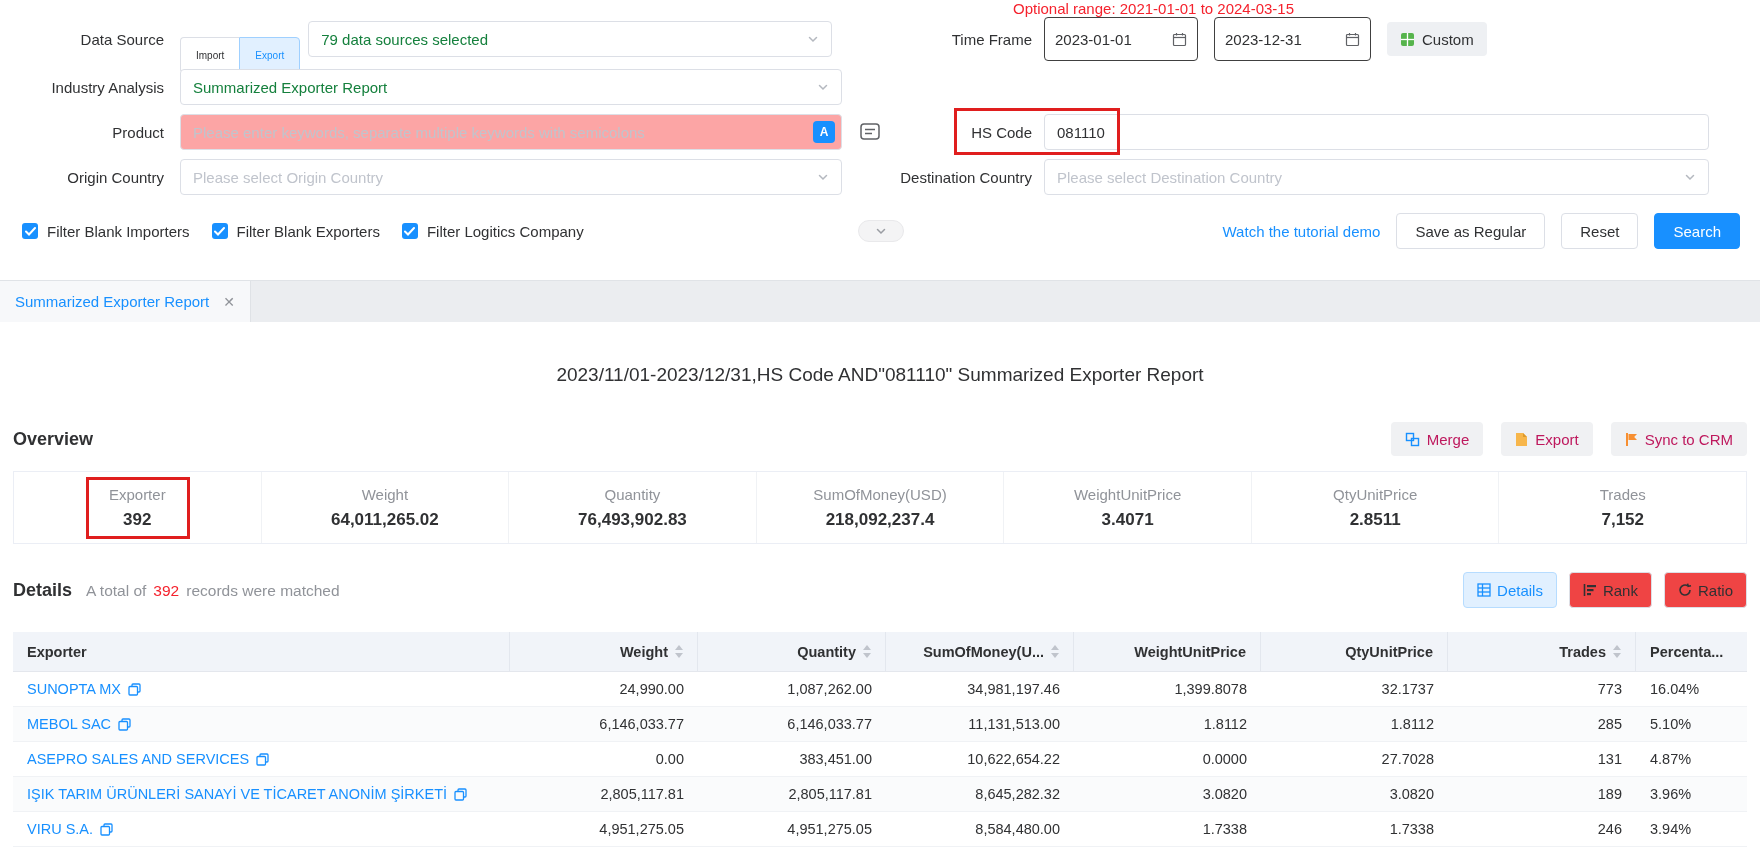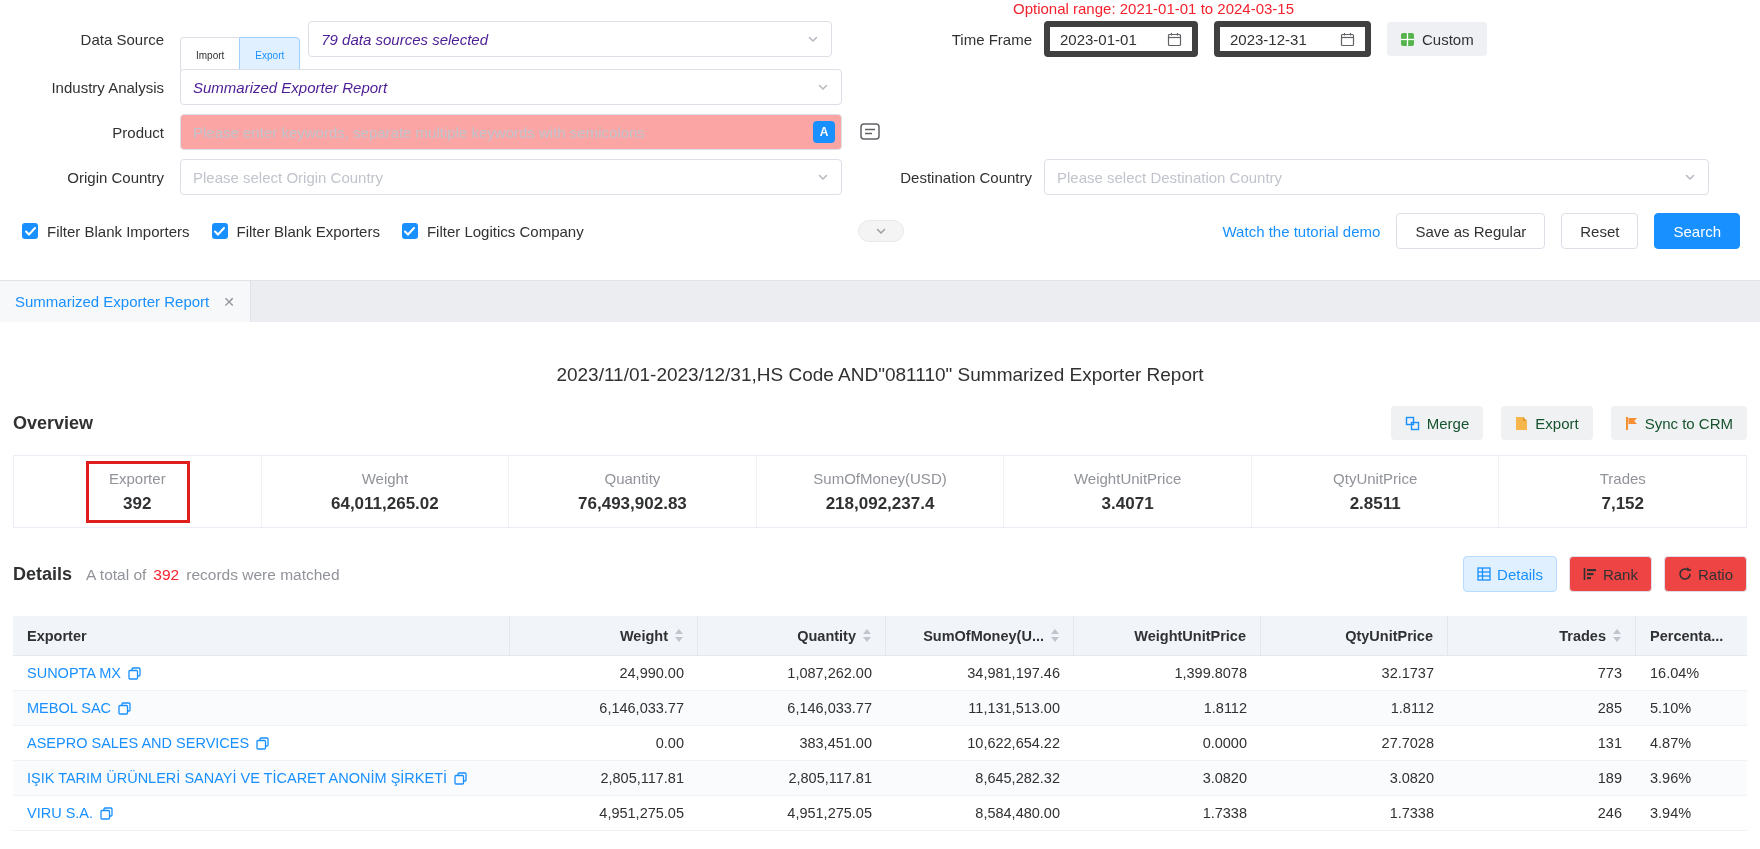--- a/index.html
+++ b/index.html
@@ -11,36 +11,36 @@
 
 .filter-panel { position:relative; height:280px; padding-top:21px; background:#fff; }
 .frow { display:flex; align-items:center; height:36px; position:relative; }
 .mb12{margin-bottom:12px} .mb9{margin-bottom:9px} .mb18{margin-bottom:18px}
 .flabel { width:164px; text-align:right; flex:none; color:#303133; }
 .seg { display:flex; margin-left:16px; }
 .seg-btn { height:36px; display:flex; align-items:center; padding:8px 15px; border:1px solid #dcdfe6; background:#fff; color:#303133; cursor:pointer; font-size:10px;margin-top:32px; }
 .seg-btn.first { border-radius:4px 0 0 4px; border-right:none; }
 .seg-btn.active { background:#e1f0ff; color:#1890ff; border:1px solid #9fd0ff; border-radius:0 4px 4px 0; }
 .select { height:36px; border:1px solid #dcdfe6; border-radius:4px; background:#fff; display:flex; align-items:center; justify-content:space-between; padding:0 12px; cursor:pointer; }
-.select .val { color:#4c1d95;font-style:italic; }
+.select .val { color:#15803d; }
 .select .ph { color:#c0c4cc; overflow:hidden; white-space:nowrap; }
 .w524 { width:524px; margin-left:8px; }
 .w662 { width:662px; margin-left:16px; }
 .product-wrap { position:relative; width:662px; margin-left:16px; }
 .text-input { width:100%; height:36px; border:1px solid #dcdfe6; border-radius:4px; padding:0 40px 0 12px; font-family:inherit; font-size:15px; color:#303133; outline:none; background:#fca5a5; }
 .text-input::placeholder { color:#c0c4cc; }
 .trans-ic { position:absolute; right:7px; top:7px; width:22px; height:22px; background:#1890ff; border-radius:4px; color:#fff; font-size:12px; font-weight:bold; display:flex; align-items:center; justify-content:center; cursor:pointer; }
 .remark-ic { margin-left:16px; cursor:pointer; display:flex; }
 .opt-range { position:absolute; left:1013px; top:0; color:#f5222d; }
 .rgroup { position:absolute; display:flex; align-items:center; height:36px; }
 .tf-group { left:880px; top:21px; }
 .hs-group { left:880px; top:114px; }
 .dest-group { left:880px; top:159px; }
 .rlabel { width:152px; text-align:right; margin-right:12px; flex:none; }
-.date-input { width:154px; height:36px; border:6px solid #404040; border-radius:4px; display:flex; align-items:center; justify-content:space-between; padding:0 10px; cursor:pointer; background:#fff; }
+.date-input { width:154px; height:44px; border:1px solid #404040; border-radius:4px; display:flex; align-items:center; justify-content:space-between; padding:0 10px; cursor:pointer; background:#fff; }
 .date-input input { border:none; outline:none; width:104px; font:inherit; color:#303133; background:transparent; }
 .date2 { width:157px; margin-left:16px; }
 .custom-btn { margin-left:16px; height:34px; border:none; border-radius:4px; background:#eef0f3; display:flex; align-items:center; padding:0 13px; font-size:15px; color:#303133; cursor:pointer; }
 .custom-btn svg { margin-right:7px; }
 .hs-input { width:665px; height:36px; border:1px solid #dcdfe6; border-radius:4px; padding:0 12px; font:inherit; font-size:15px; color:#303133; outline:none; }
 .hs-annotation { position:absolute; left:74px; top:-6px; width:166px; height:47px; border:3px solid #e01e1e; pointer-events:none; z-index:5; }
 .dest-select { width:665px; }
 .row5 { padding-left:22px; }
 .cb-group { display:flex; align-items:center; margin-right:22px; cursor:pointer; }
 .cbox { width:16px; height:16px; background:#1890ff; border-radius:3px; display:flex; align-items:center; justify-content:center; margin-right:9px; flex:none; }
@@ -51,24 +51,24 @@
 .btn-primary { background:#1890ff; border-color:#1890ff; color:#fff; }
 
 
 .tab-strip { height:42px; background:#ebedf0; border-top:1px solid #e0e3e7; display:flex; }
 .tab { height:100%; background:#f7f8fa; border-right:1px solid #dfe2e6; display:flex; align-items:center; padding:0 15px; color:#1890ff; cursor:pointer; }
 .tab-close { margin-left:14px; color:#909399; font-size:14px; cursor:pointer; }
 
 
 .report-title { text-align:center; margin-top:42px; font-size:19px; font-weight:500; color:#303133; }
 .section-row { display:flex; justify-content:space-between; align-items:center; padding:0 13px; }
-.ov-row { margin-top:20px; }
+.ov-row { margin-top:36px; }
 .h2 { font-size:18px; font-weight:bold; color:#303133; }
 .right-group { display:flex; align-items:center; }
-.tool-btn { display:flex; align-items:center; height:34px; padding:0 14px; border:none; border-radius:4px; background:#f0f1f3; margin-left:18px; font-size:15px; color:#14532d; cursor:pointer; }
+.tool-btn { display:flex; align-items:center; height:34px; padding:0 14px; border:none; border-radius:4px; background:#f0f1f3; margin-left:18px; font-size:15px; color:#be185d; cursor:pointer; }
 .tool-btn svg { margin-right:7px; }
 .stats { margin:15px 13px 0; height:73px; border:1px solid #ebeef5; display:flex; }
 .stat { flex:1; display:flex; flex-direction:column; align-items:center; justify-content:center; border-right:1px solid #f0f2f5; position:relative; }
 .stat:last-child { border-right:none; }
 .stat-label { color:#909399; }
 .stat-value { margin-top:7px; font-size:17px; font-weight:bold; color:#303133; }
 .stat-annotation { position:absolute; left:72px; top:5px; width:104px; height:62px; border:3px solid #e01e1e; pointer-events:none; }
 .dt-row { margin-top:28px; }
 .details-left { display:flex; align-items:baseline; }
 .details-sub { color:#909399; font-size:15.5px; margin-left:14px; }
@@ -173,20 +173,25 @@
     </div>
     <span class="remark-ic">
         <svg width="24" height="24" viewBox="0 0 24 24">
           <rect x="3" y="4" width="18" height="15" rx="3" fill="none" stroke="#606266" stroke-width="1.5"></rect>
           <line x1="7" y1="9.5" x2="17" y2="9.5" stroke="#606266" stroke-width="1.5"></line>
           <line x1="7" y1="13.5" x2="14" y2="13.5" stroke="#606266" stroke-width="1.5"></line>
         </svg>
       </span>
   </div>
 
+  <div class="rgroup hs-group">
+    <div class="hs-annotation"></div>
+    <div class="rlabel">HS Code</div>
+    <input class="hs-input" value="081110" style="">
+  </div>
 
   <div class="frow mb18">
     <div class="flabel">Origin Country</div>
     <div class="select w662">
       <span class="ph">Please select Origin Country</span>
       <span>
           <svg width="12" height="12" viewBox="0 0 12 12">
             <path d="M2.5 4.5 L6 8 L9.5 4.5" fill="none" stroke="#b4b8bf" stroke-width="1.5" stroke-linecap="round"></path>
           </svg>
         </span>

